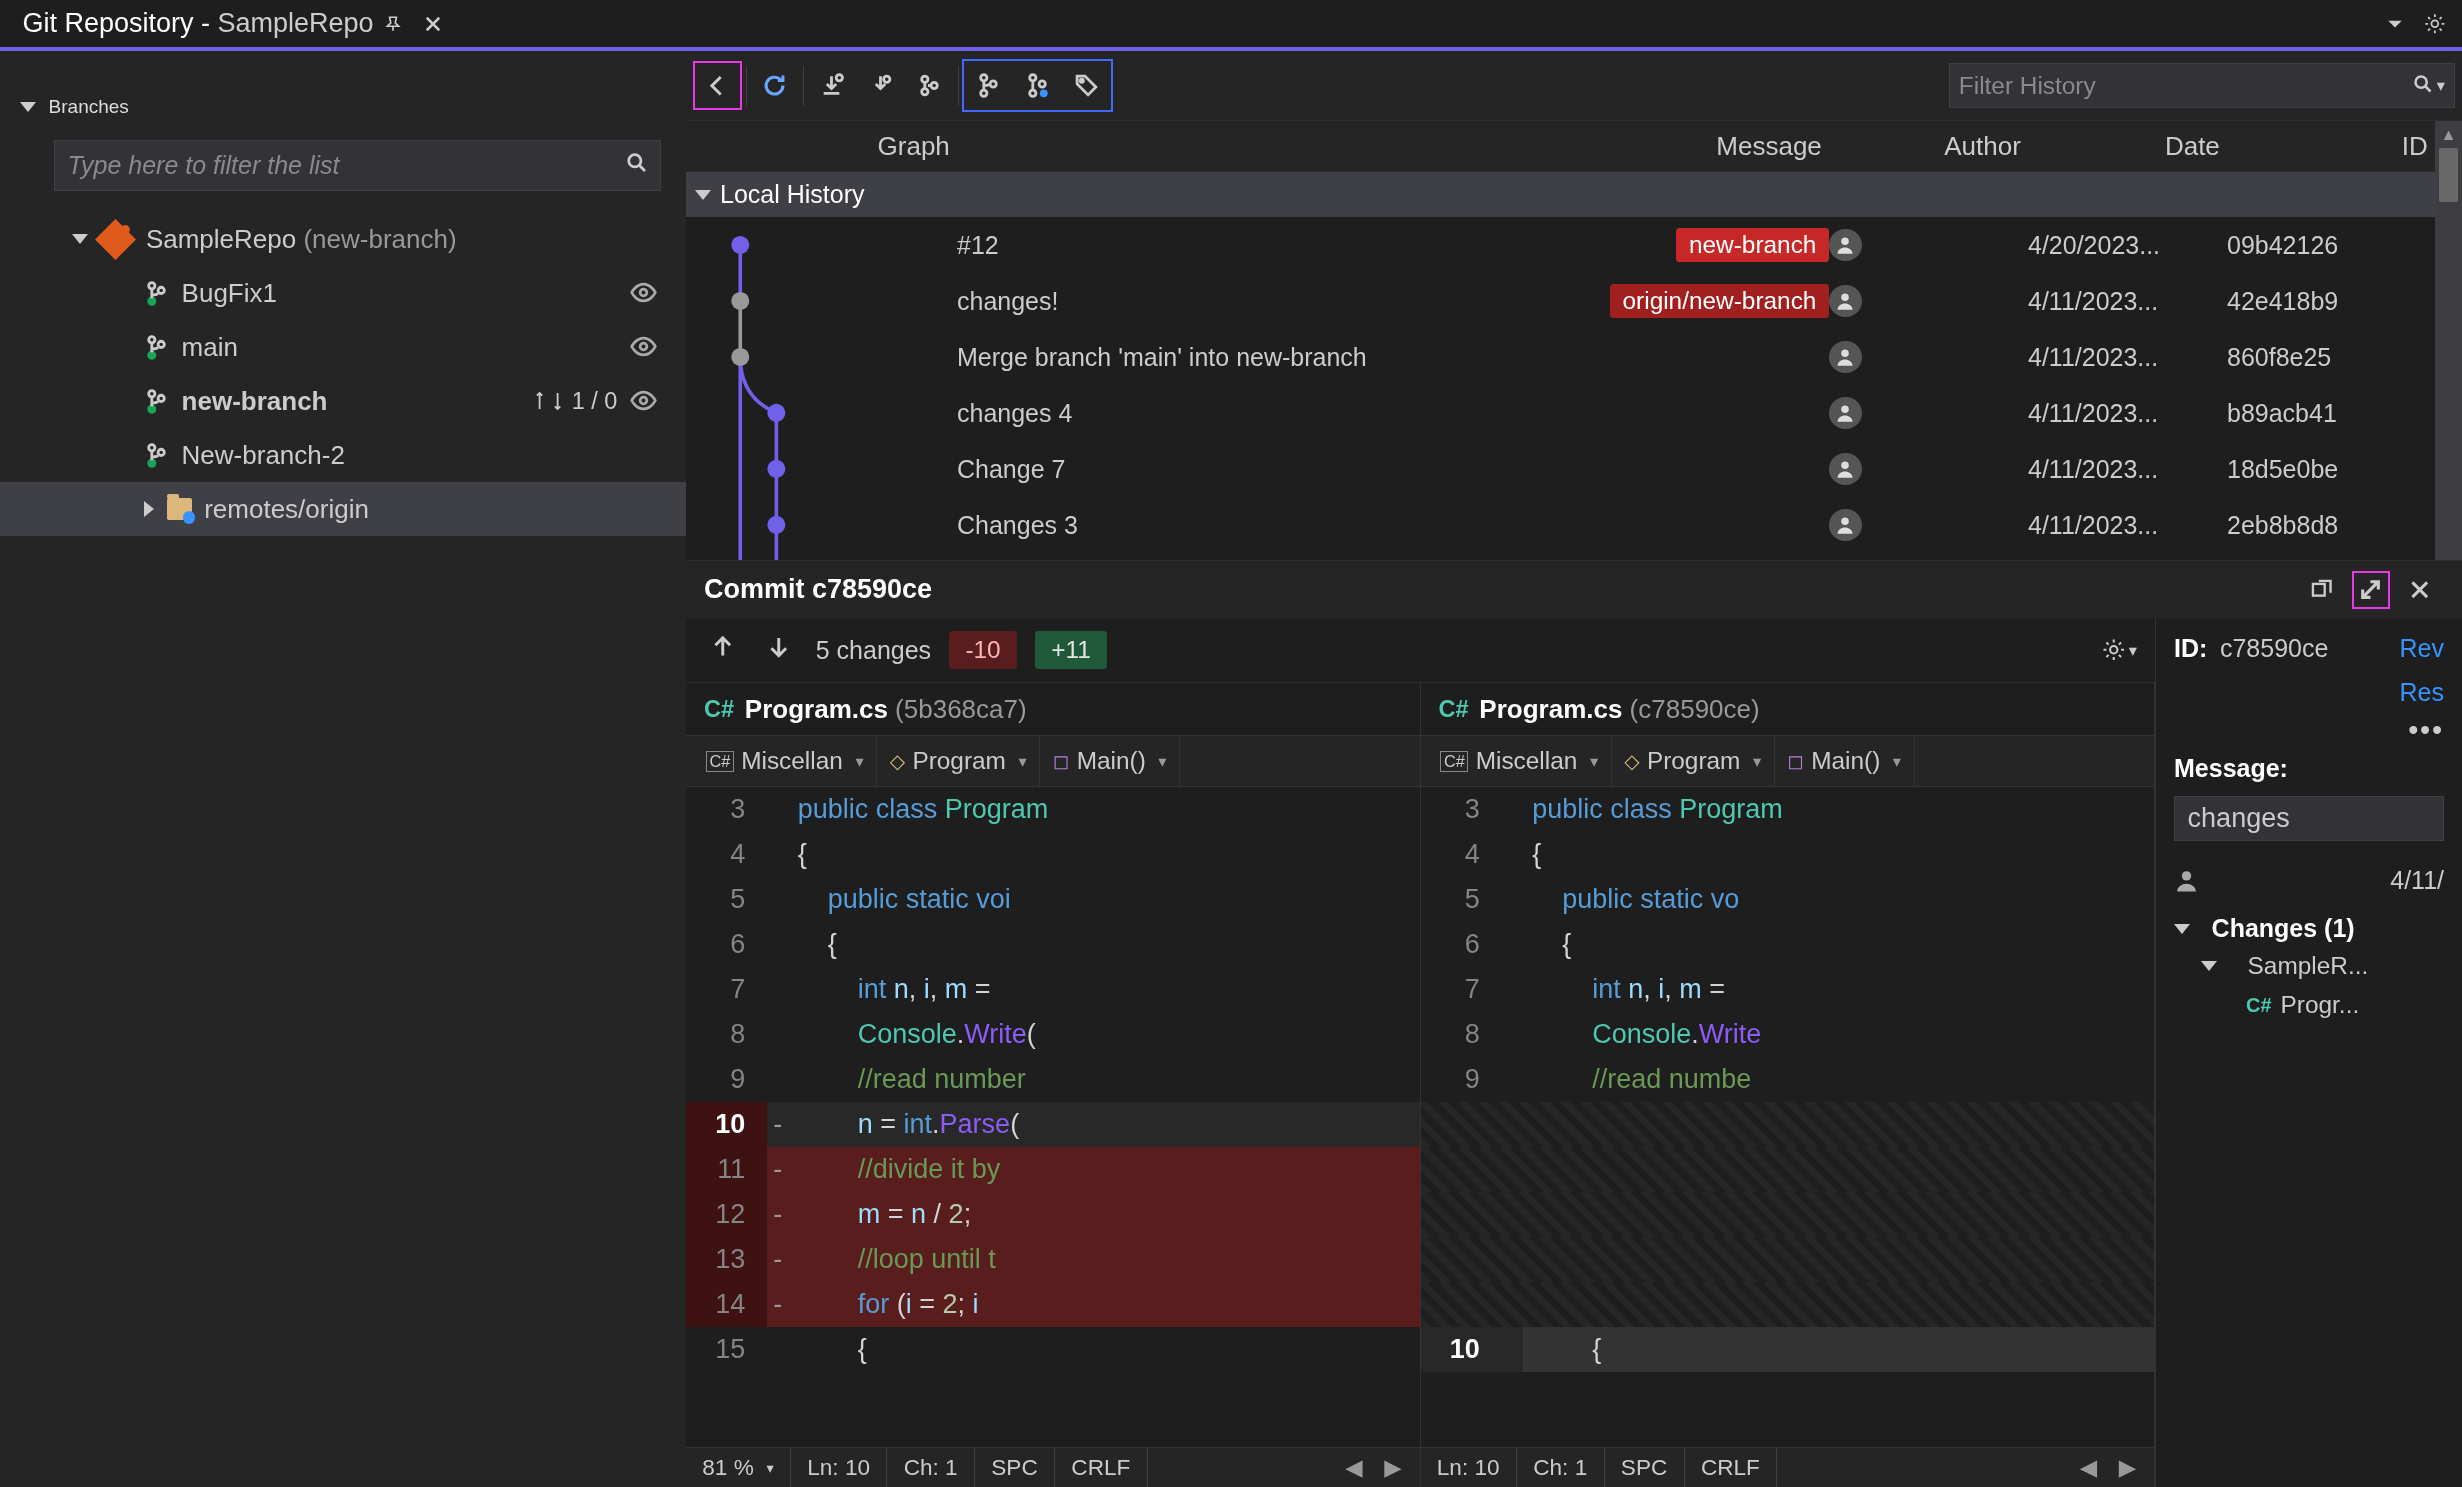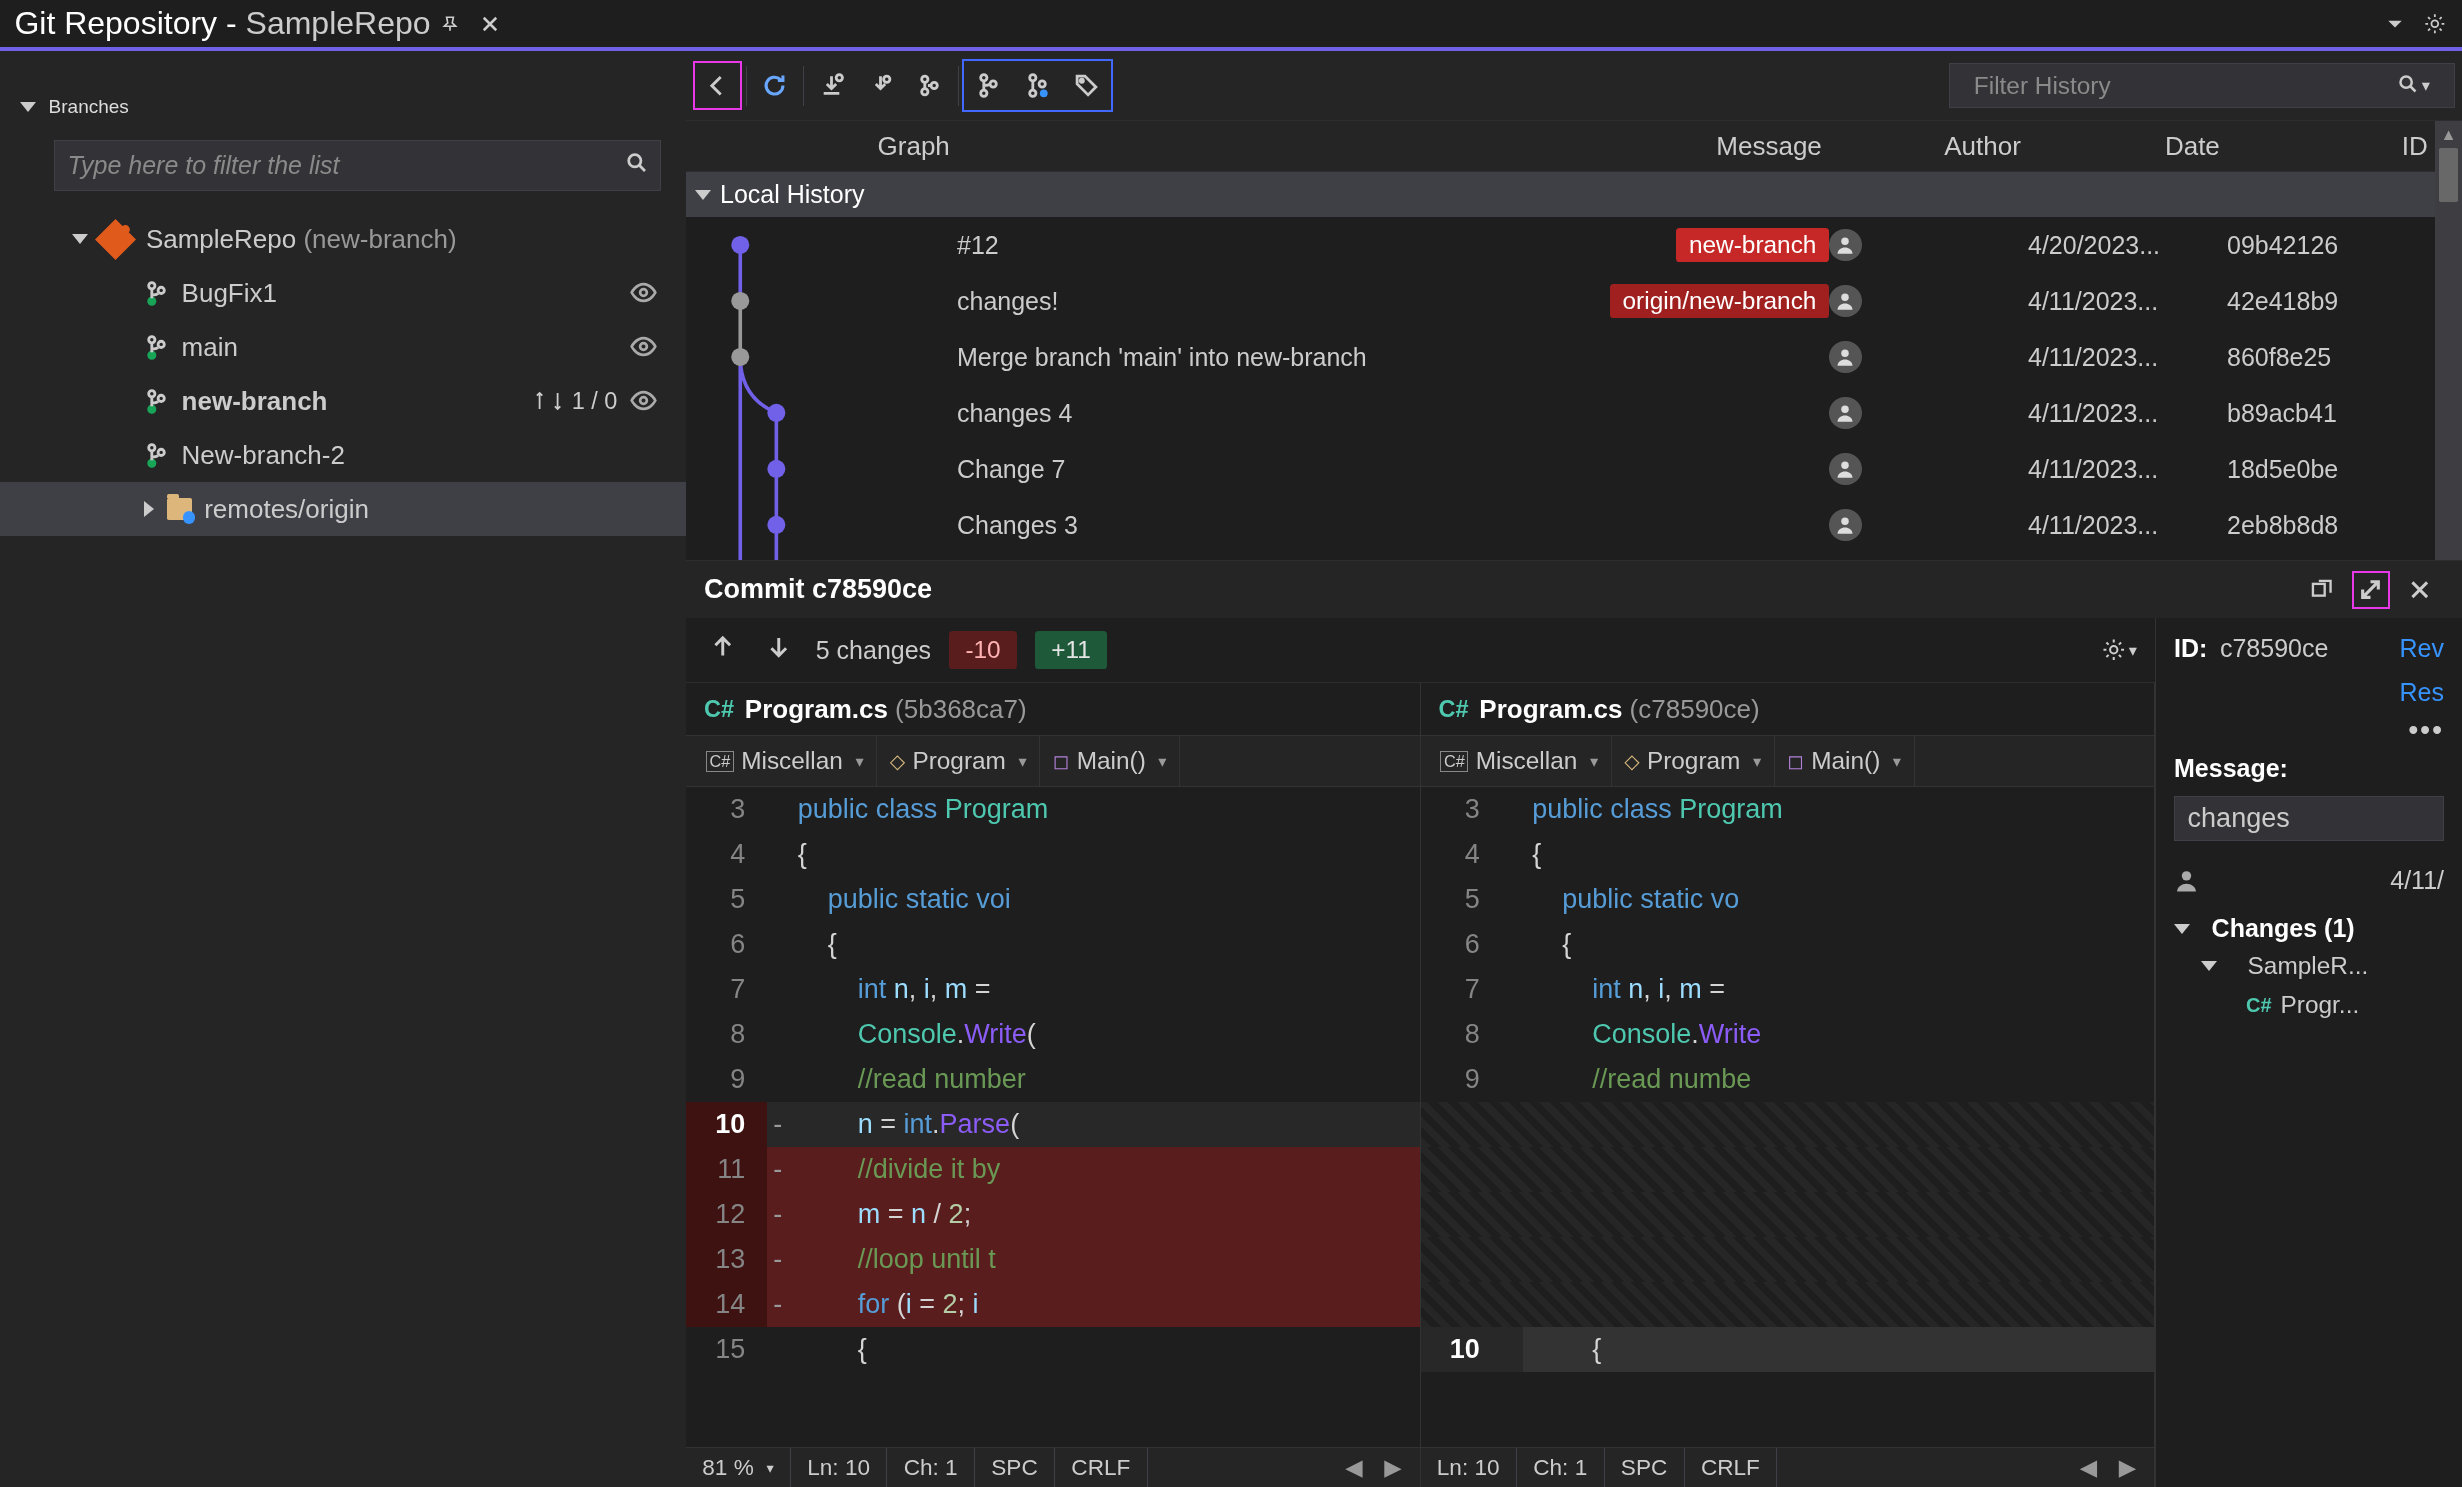--- a/index.html
+++ b/index.html
@@ -2,21 +2,21 @@
 <html style="font-size:14.4px"><head>
 <meta charset="utf-8">
 <style>
   * { box-sizing: border-box; margin: 0; padding: 0; font-family: 'Segoe UI', Tahoma, sans-serif; }
   body { background: #1e1e1e; color: #cccccc; font-size: 23.5px; width: 2462px; height: 1487px; overflow: hidden; }
   
   .window { display: flex; flex-direction: column; height: 100%; }
   
   
   .title-bar { background: #1e1e1e; border-bottom: 4.5px solid #7160e8; height: 51px; display: flex; align-items: center; padding: 0 7.2px; }
-  .title-bar .title-text { font-size: 32px; color: #ffffff; padding-left: 7.2px; }
+  .title-bar .title-text { font-size: 27px; color: #ffffff; padding-left: 7.2px; margin-left: 8px; }
   .title-bar .title-sub { color: #cccccc; }
   .title-bar .spacer { flex: 1; }
   .title-bar .tb-btn { width: 32.5px; height: 32.5px; display: flex; align-items: center; justify-content: center; color: #cccccc; margin: 0 3.6px; }
   
   .body-area { flex: 1; display: flex; min-height: 0; }
   
   
   .sidebar { width: 686px; background: #252526; display: flex; flex-direction: column; padding-top: 36px; }
   .branches-header { display: flex; align-items: center; padding: 9px 20px; font-size: 19px; color: #dddddd; }
   .triangle-down { display: inline-block; width: 0; height: 0; border-left: 8.1px solid transparent; border-right: 8.1px solid transparent; border-top: 10.8px solid #cccccc; margin-right: 12.6px; }
@@ -45,21 +45,21 @@
   
   
   .main { flex: 1; display: flex; flex-direction: column; min-width: 0; background: #1e1e1e; }
   
   
   .toolbar { height: 70px; background: #252526; display: flex; align-items: center; padding: 0 7.2px; border-bottom: 0.9px solid #2d2d30; }
   .tb-sep { width: 0.9px; height: 40px; background: #3f3f46; margin: 0 3.6px; }
   .tb-btn2 { width: 49px; height: 49px; display: flex; align-items: center; justify-content: center; color: #cccccc; }
   .highlight-magenta { border: 2.7px solid #e838e8; }
   .highlight-blue { border: 2.7px solid #4169ff; }
-  .toolbar .filter-hist { margin-left: auto; width: 506px; height: 45px; background: #333337; border: 0.9px solid #3f3f46; display: flex; align-items: center; padding: 0 24px; color: #8a8a8a; font-size: 24.4px; }
+  .toolbar .filter-hist { margin-left: auto; width: 506px; height: 45px; background: #333337; border: 0.9px solid #3f3f46; display: flex; align-items: center; padding: 0 9px; color: #8a8a8a; font-size: 24.4px; }
   .toolbar .filter-hist .spacer2 { flex: 1; }
   .toolbar .filter-hist .srch { color:#ccc; }
   .small-tri { font-size:16.3px; color:#ccc; margin-left:3.6px; }
   
   
   .history-header { height: 51px; display: flex; align-items: center; background: #252526; border-bottom: 0.9px solid #2d2d30; padding-left: 0; }
   .history-header .col { color: #cccccc; font-size: 26px; padding: 0 7.2px; text-align: right; }
   .col-graph { width: 271px; padding-left: 25px !important; }
   .col-msg { flex: 1; }
   .col-author { width: 199px; }

